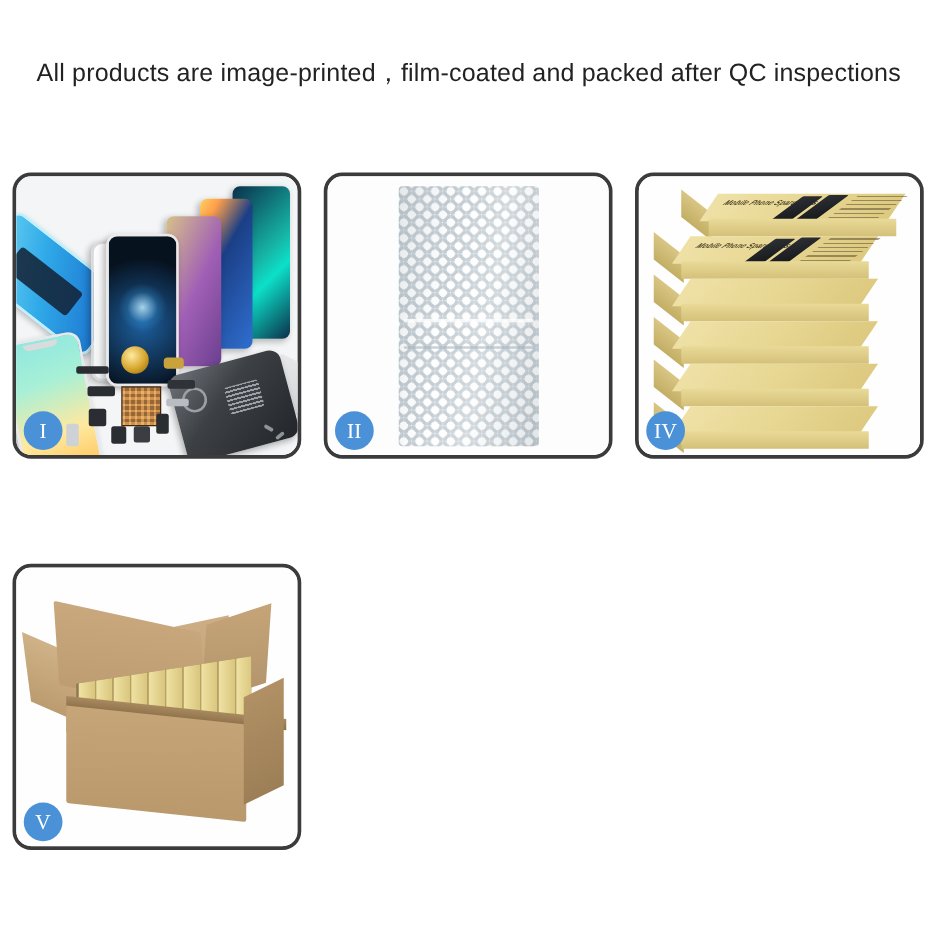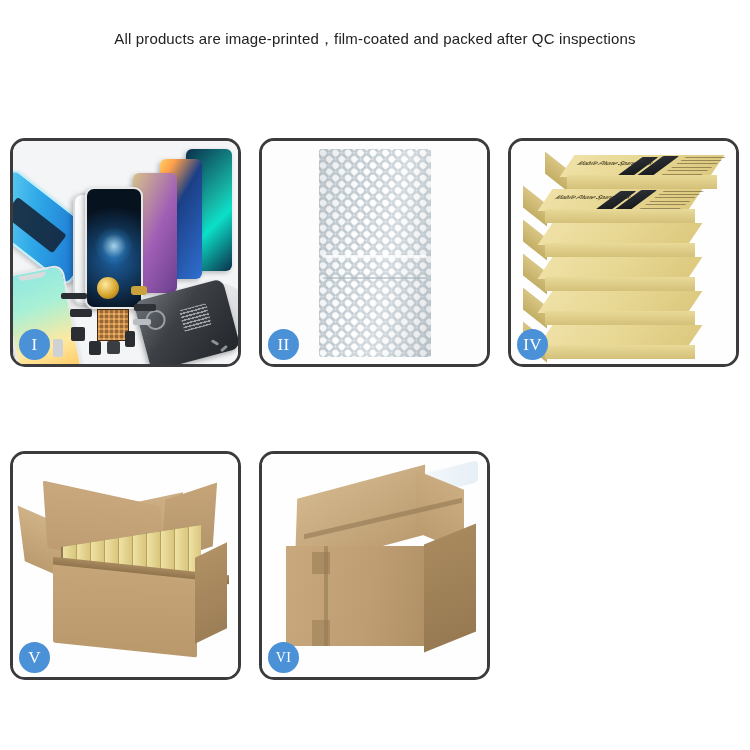--- a/index.html
+++ b/index.html
@@ -8,22 +8,22 @@
 
   .page{position:relative;width:750px;height:750px;background:#fff;}
 
   
   .header{text-align:center;padding-top:30px;}
   .title{
     font-size:35px;font-weight:700;letter-spacing:1.2px;
     color:#161616;line-height:1.05;white-space:nowrap;
   }
   .subtitle{
-    font-size:15px;font-weight:400;color:#222;
-    margin-top:0;letter-spacing:.15px;white-space:nowrap;
+    font-size:20px;font-weight:400;color:#222;
+    margin-top:15px;letter-spacing:.15px;white-space:nowrap;
   }
 
   
   .grid{
     position:absolute;left:10px;top:138px;
     width:730px;height:542px;
     display:grid;
     grid-template-columns:231px 231px 231px;
     grid-template-rows:229px 229px;
     column-gap:18px;row-gap:84px;
@@ -422,29 +422,15 @@
           <div class="ybar" style="left:114px;"></div>
           <div class="ybar" style="left:128px;"></div>
         </div>
         <div class="k-lip"></div>
         <div class="k-front"></div>
         <div class="k-right"></div>
       </div>
       <div class="badge">V</div>
     </div>
 
-    <div class="cell">
-      <div class="photo c6">
-        <div class="s-sheen"></div>
-        <div class="s-top"></div>
-        <div class="s-topr"></div>
-        <div class="s-seam"></div>
-        <div class="s-front"></div>
-        <div class="s-right"></div>
-        <div class="s-vseam"></div>
-        <div class="s-tab1"></div>
-        <div class="s-tab2"></div>
-      </div>
-      <div class="badge small">VI</div>
-    </div>
 
   </div>
 </div>
 
 </body></html>

